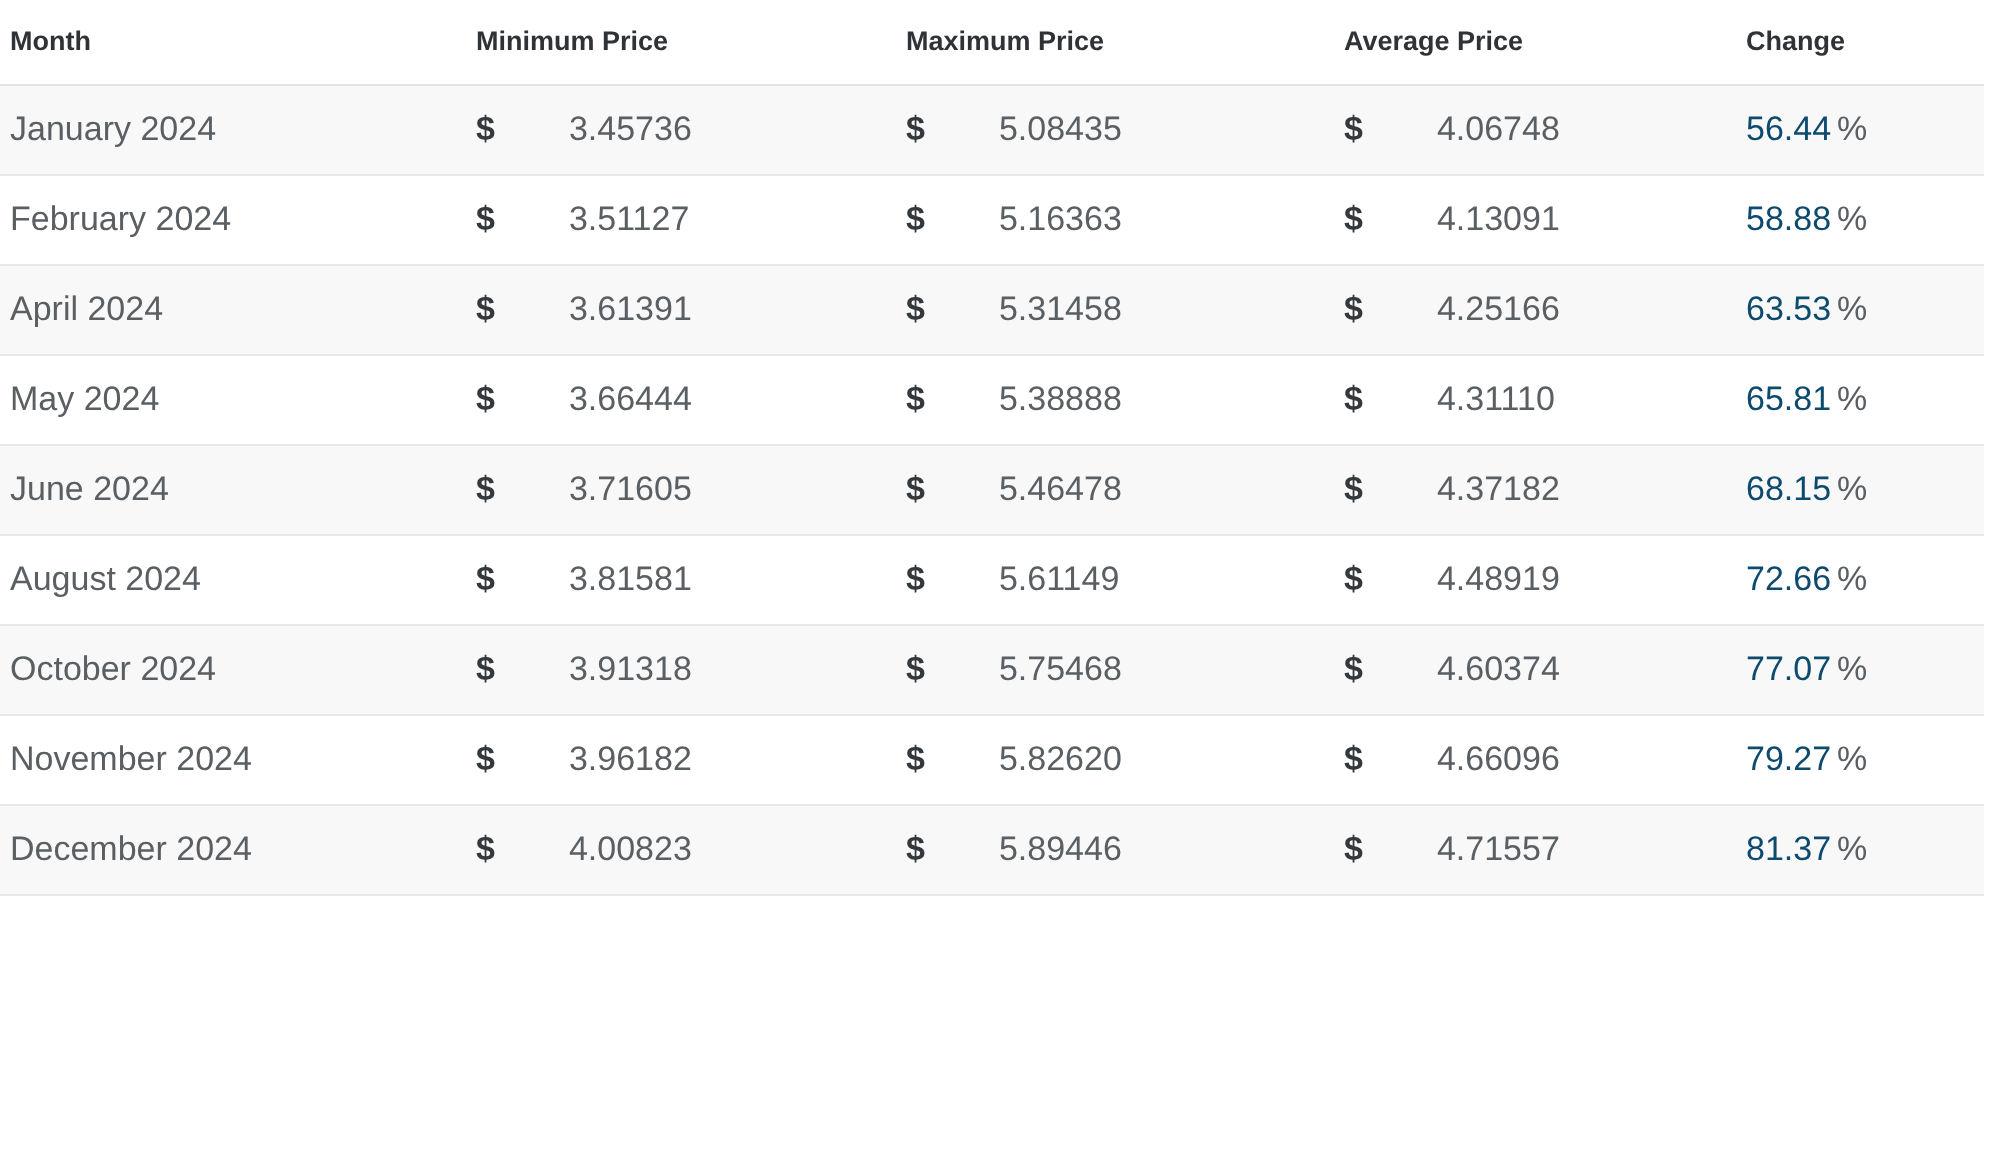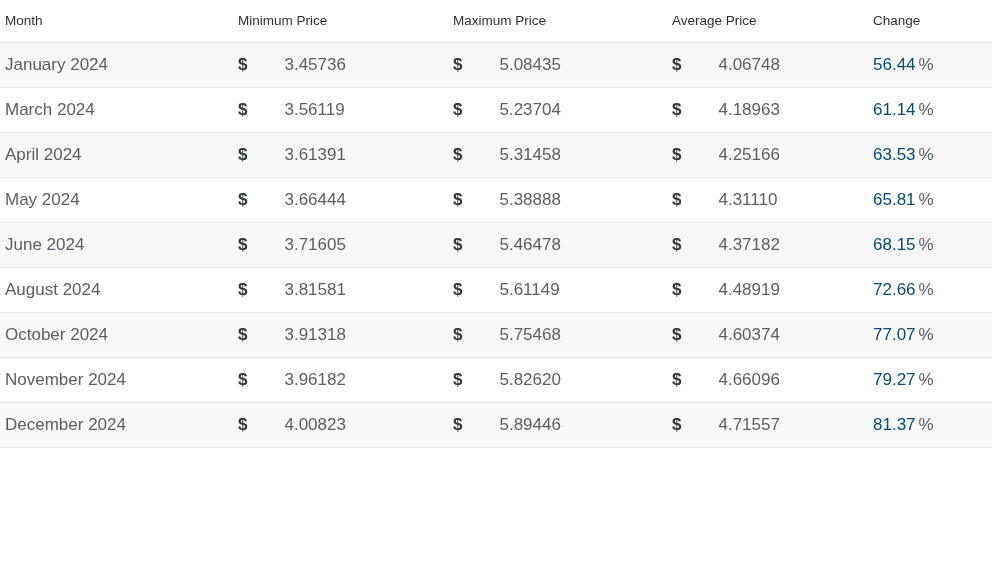--- a/index.html
+++ b/index.html
@@ -29,21 +29,21 @@
   }
 
   table.price-table col.col-month    { width: 233px; }
   table.price-table col.col-min      { width: 215px; }
   table.price-table col.col-max      { width: 219px; }
   table.price-table col.col-avg      { width: 201px; }
   table.price-table col.col-change   { width: 124px; }
 
   thead th {
     text-align: left;
-    font-weight: 400;
+    font-weight: 700;
     color: #2f3338;
     font-size: 13.5px;
     height: 42px;
     line-height: 42px;
     padding: 0;
     vertical-align: middle;
     border-bottom: 1px solid #e4e4e4;
     background: #ffffff;
     white-space: nowrap;
   }
@@ -104,25 +104,25 @@
     </thead>
     <tbody id="table-body">
         <tr>
           <td class="cell-pad">January 2024</td>
           <td class="cell-pad"><span class="currency">$</span><span class="amount">3.45736</span></td>
           <td class="cell-pad"><span class="currency">$</span><span class="amount">5.08435</span></td>
           <td class="cell-pad"><span class="currency">$</span><span class="amount">4.06748</span></td>
           <td class="cell-pad"><span class="pct-num">56.44</span><span class="pct-sign">%</span></td>
         </tr>
         <tr>
-          <td class="cell-pad">March 2024</td>
-          <td class="cell-pad"><span class="currency">$</span><span class="amount">3.56119</span></td>
-          <td class="cell-pad"><span class="currency">$</span><span class="amount">5.23704</span></td>
-          <td class="cell-pad"><span class="currency">$</span><span class="amount">4.18963</span></td>
-          <td class="cell-pad"><span class="pct-num">61.14</span><span class="pct-sign">%</span></td>
+          <td class="cell-pad">February 2024</td>
+          <td class="cell-pad"><span class="currency">$</span><span class="amount">3.51127</span></td>
+          <td class="cell-pad"><span class="currency">$</span><span class="amount">5.16363</span></td>
+          <td class="cell-pad"><span class="currency">$</span><span class="amount">4.13091</span></td>
+          <td class="cell-pad"><span class="pct-num">58.88</span><span class="pct-sign">%</span></td>
         </tr>
         <tr>
           <td class="cell-pad">April 2024</td>
           <td class="cell-pad"><span class="currency">$</span><span class="amount">3.61391</span></td>
           <td class="cell-pad"><span class="currency">$</span><span class="amount">5.31458</span></td>
           <td class="cell-pad"><span class="currency">$</span><span class="amount">4.25166</span></td>
           <td class="cell-pad"><span class="pct-num">63.53</span><span class="pct-sign">%</span></td>
         </tr>
         <tr>
           <td class="cell-pad">May 2024</td>

